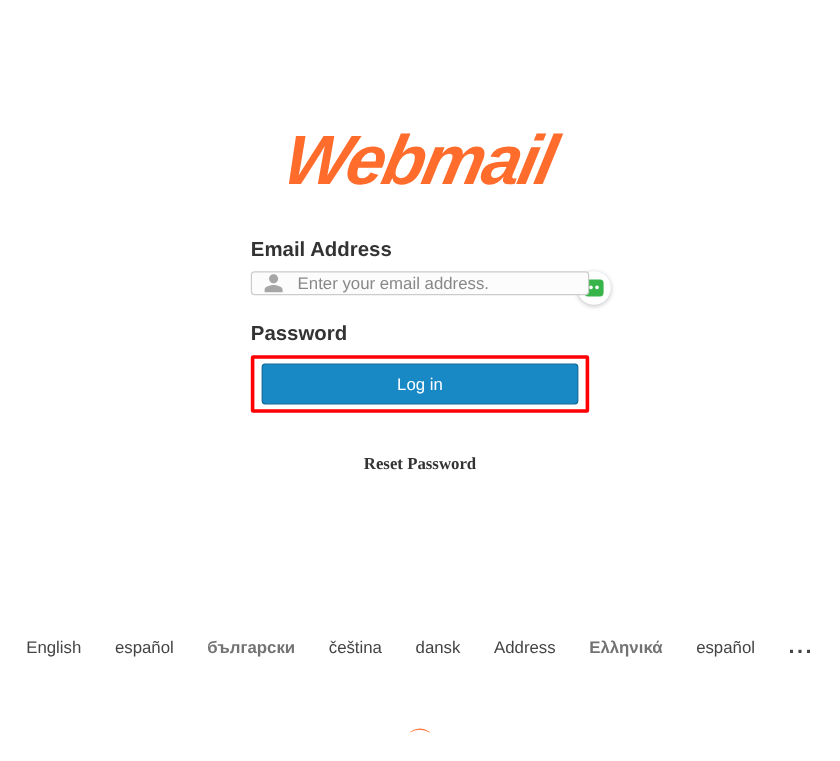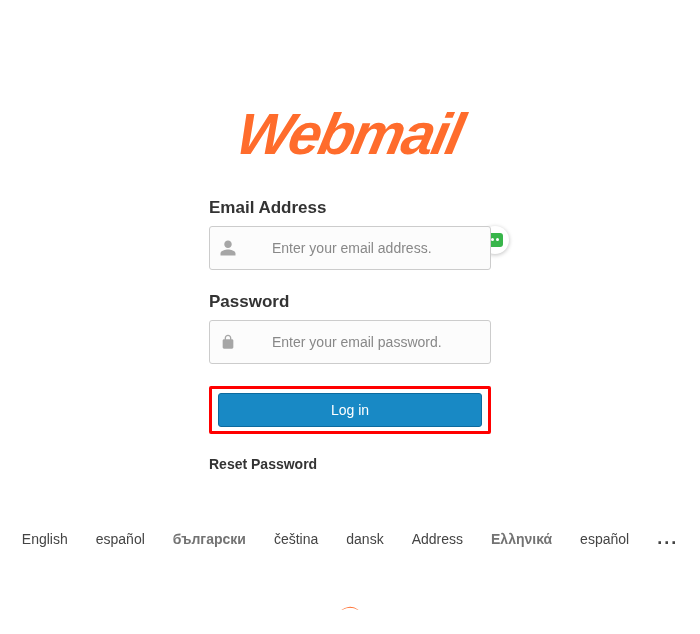--- a/index.html
+++ b/index.html
@@ -40,24 +40,24 @@
     margin-bottom: 8px;
     display: block;
   }
   .field {
     position: relative;
     width: 100%;
     margin-bottom: 22px;
   }
   .field input {
     width: 100%;
-    height: 44px;
+    height: 20px;
     border: 1px solid #cccccc;
     border-radius: 3px;
-    padding-left: 62px;
+    padding-left: 38px;
     font-size: 14px;
     color: #333;
     background: #fcfcfc;
   }
   .field input::placeholder { color: #888888; }
   .field .icon {
     position: absolute;
     left: 10px;
     top: 50%;
     transform: translateY(-50%);
@@ -80,25 +80,27 @@
     height: 34px;
     background: #1889c5;
     border: 1px solid #0c6a9e;
     border-radius: 3px;
     color: #ffffff;
     font-size: 14px;
     font-weight: 400;
     cursor: pointer;
   }
   .reset {
-    margin-top: 22px;
+    text-align: center;
+    margin-top: 36px;
     font-size: 14px;
     font-weight: 700;
     color: #333333;
     cursor: pointer;
+    font-family: Liberation Serif, serif;
   }
   .pm-badge {
     position: absolute;
     right: -18px;
     top: 28px;
     width: 28px;
     height: 28px;
     background: #ffffff;
     border-radius: 50%;
     box-shadow: 0 1px 4px rgba(0,0,0,0.25);
@@ -172,28 +174,20 @@
     <div class="field">
       <span class="icon">
         <svg viewBox="0 0 24 24" width="18" height="18" fill="currentColor">
           <path d="M12 12c2.7 0 5-2.3 5-5s-2.3-5-5-5-5 2.3-5 5 2.3 5 5 5zm0 2c-3.3 0-10 1.7-10 5v3h20v-3c0-3.3-6.7-5-10-5z"></path>
         </svg>
       </span>
       <input type="text" placeholder="Enter your email address." style="">
     </div>
 
     <label class="label">Password</label>
-    <div class="field">
-      <span class="icon">
-        <svg viewBox="0 0 24 24" width="16" height="16" fill="currentColor">
-          <path d="M18 8h-1V6c0-2.8-2.2-5-5-5S7 3.2 7 6v2H6c-1.1 0-2 .9-2 2v10c0 1.1.9 2 2 2h12c1.1 0 2-.9 2-2V10c0-1.1-.9-2-2-2zM9 6c0-1.7 1.3-3 3-3s3 1.3 3 3v2H9V6z"></path>
-        </svg>
-      </span>
-      <input type="password" placeholder="Enter your email password." style="">
-    </div>
 
     <div class="login-wrap">
       <button class="login-btn">Log in</button>
     </div>
 
     <div class="reset">Reset Password</div>
   </div>
 </div>
 
 <div class="langs">

